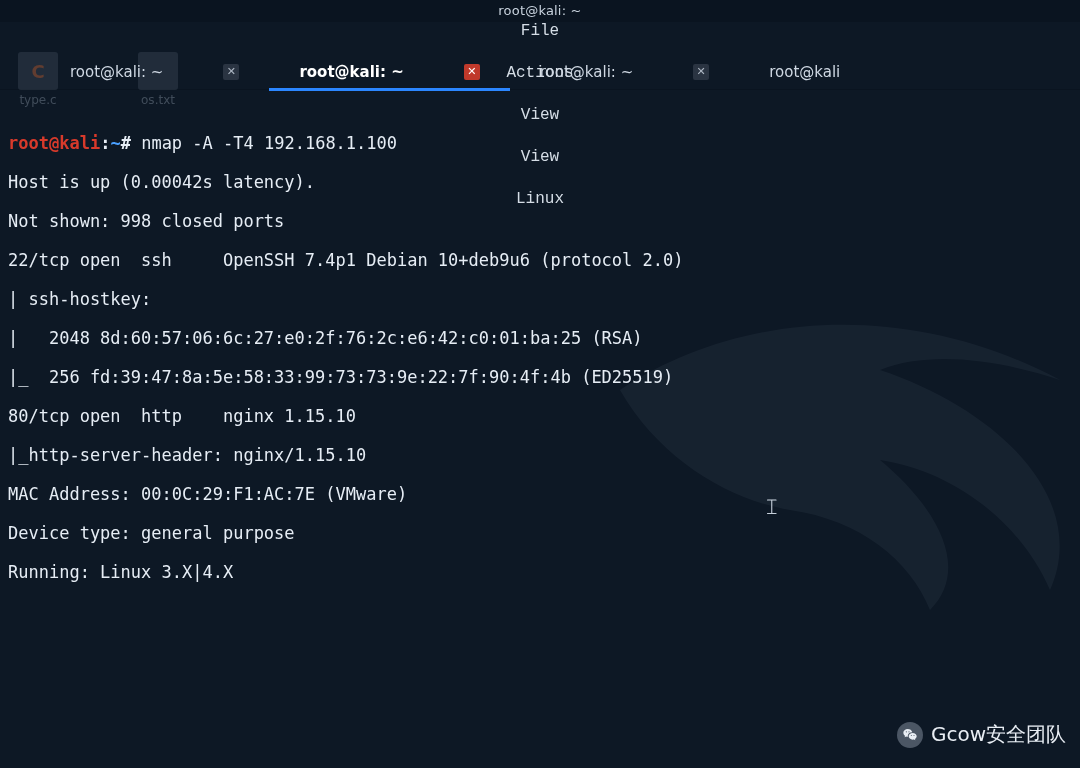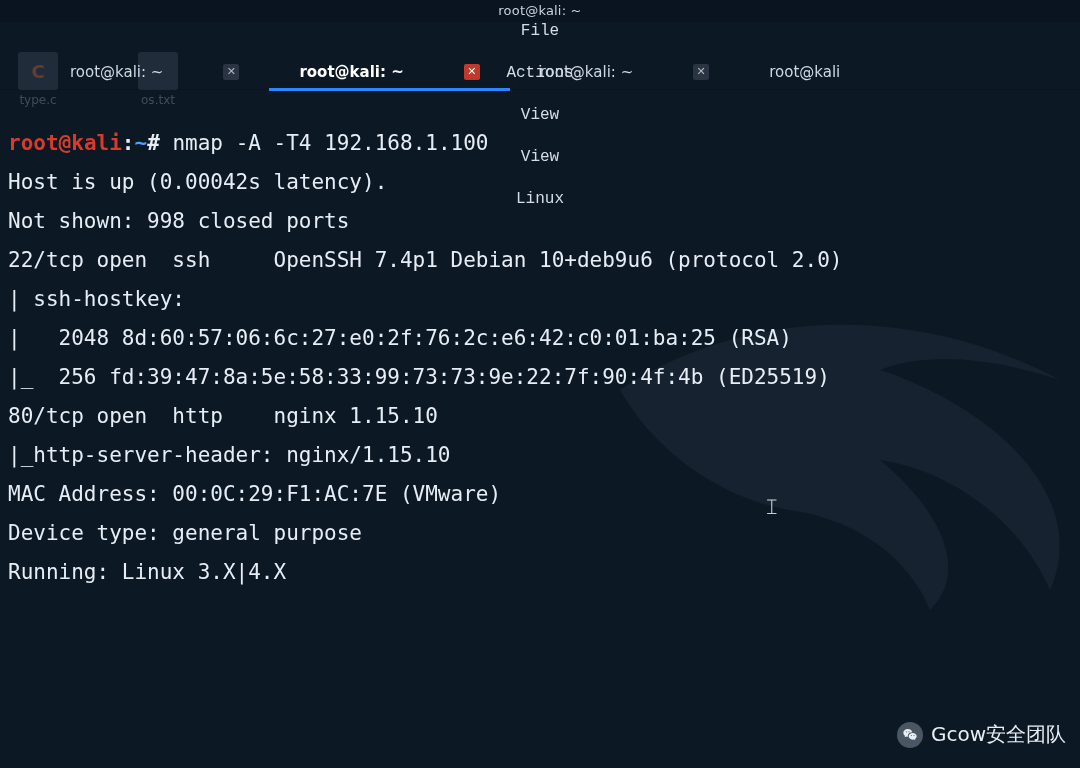--- a/index.html
+++ b/index.html
@@ -74,21 +74,21 @@
   .close-icon.red {
     background: #c0392b;
     color: #fff;
   }
   .terminal {
     position: absolute;
     left: 0; right: 0;
     top: 108px;
     bottom: 0;
     padding: 6px 8px;
-    font-size: 21px;
+    font-size: 17px;
     line-height: 19.5px;
     white-space: pre;
     overflow: hidden;
   }
   .term-line { white-space: pre; }
   .red { color: #d83a2b; font-weight: bold; }
   .blue { color: #4aa0ff; font-weight: bold; }
   .white { color: #e6edf5; font-weight: bold; }
   .txt { color: #e6edf5; }
   .ibeam-simple {

